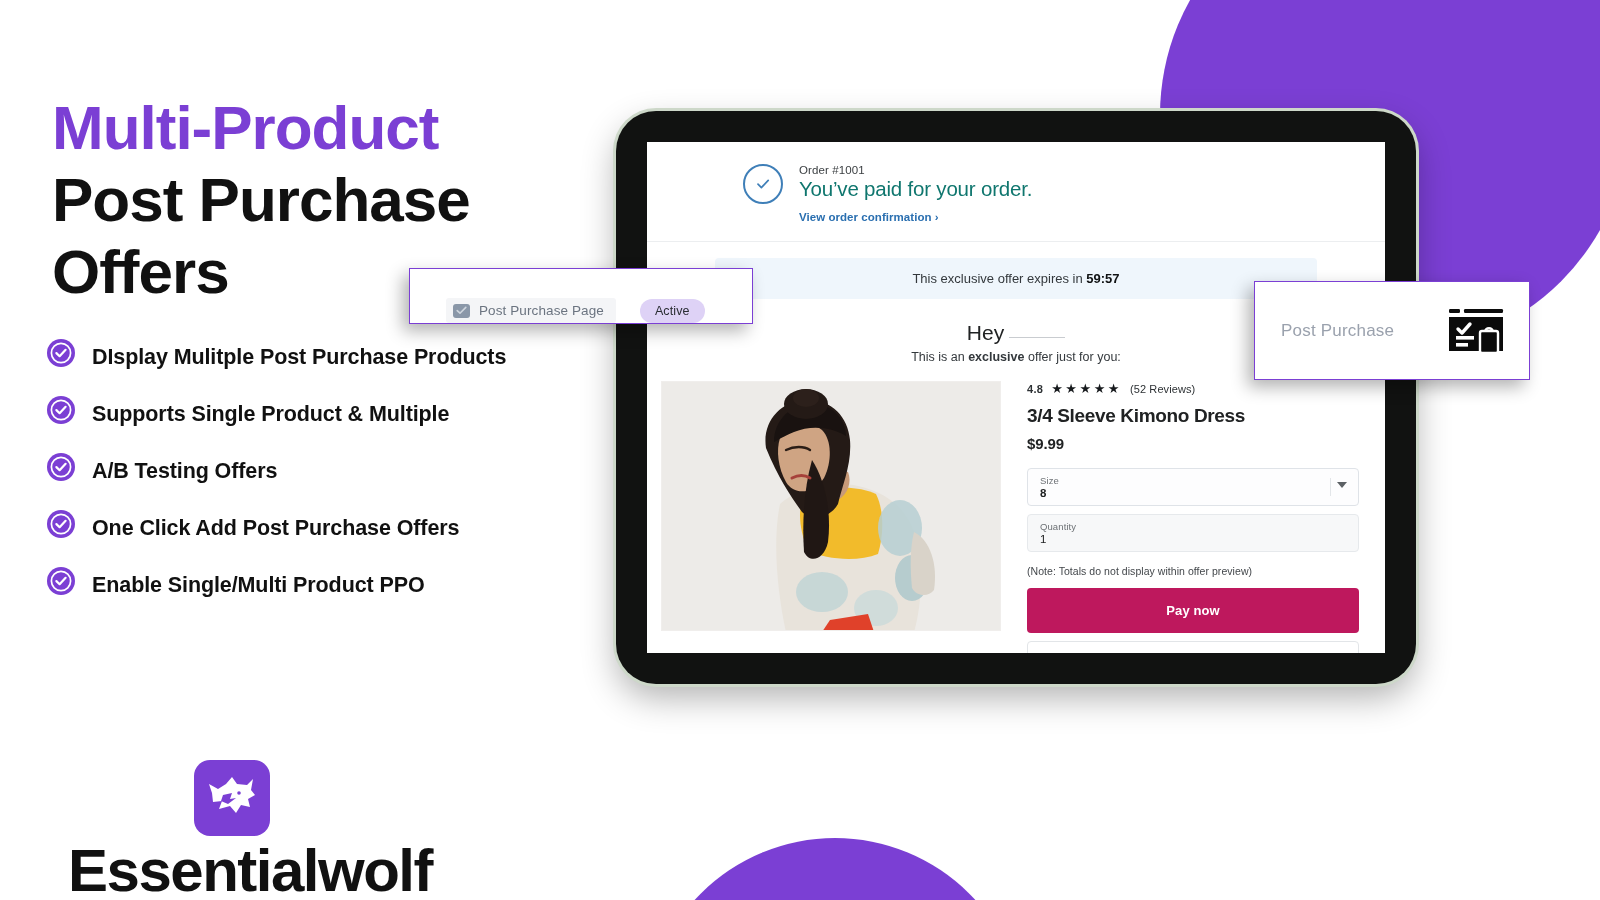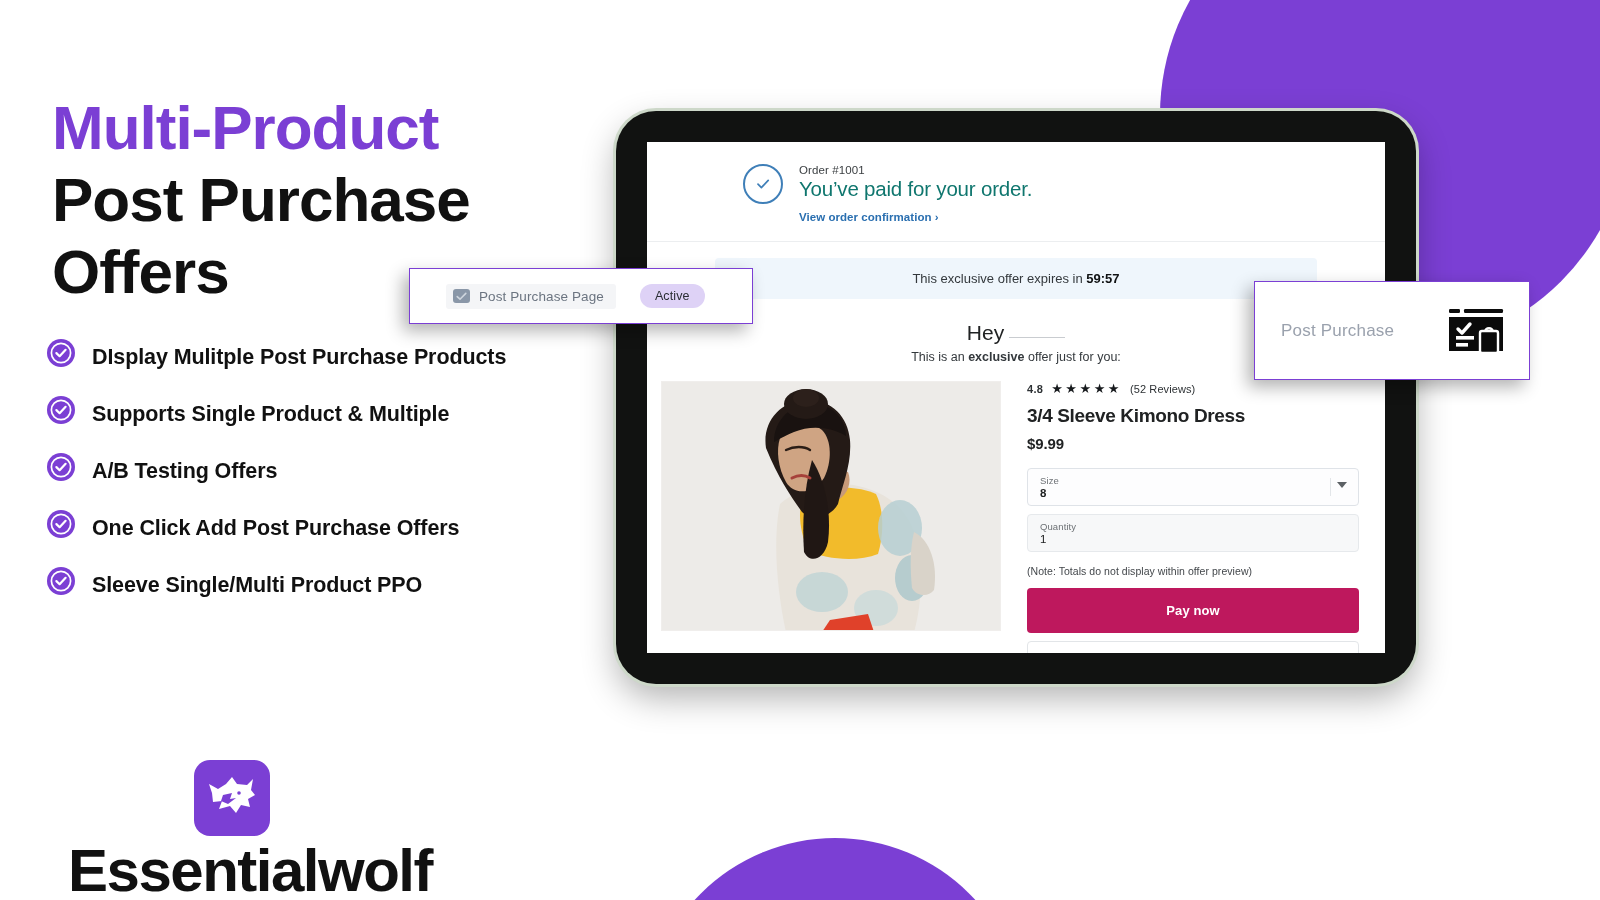--- a/index.html
+++ b/index.html
@@ -106,21 +106,21 @@
   .btn-decline {
     margin-top:8px; background:#fff; border:1px solid #e2e5e8; border-radius:4px;
     text-align:center; color:#1A6DA8; font-size:12px; font-weight:bold; padding:14px 0;
   }
 
   
   .float-card {
     position:absolute; background:#ffffff; border:1.6px solid #7B3FD4;
     box-shadow:-6px 7px 16px rgba(0,0,0,.30); display:flex; align-items:center;
   }
-  #card-left  { left:409px;  top:268px;  width:344px; height:56px; padding-left:36px; }
+  #card-left  { left:409px;  top:268px;  width:344px; height:56px; padding-left:36px;align-items:flex-end; }
   #card-right { left:1254px; top:281px;  width:276px; height:99px; padding:0 24px 0 26px; justify-content:space-between; }
 
   .pp-chip { display:flex; align-items:center; background:#f4f5f7; border-radius:3px; padding:5px 12px 5px 7px; }
   .pp-checkbox {
     width:17px; height:14px; border-radius:3px; background:#8a97a8;
     display:flex; align-items:center; justify-content:center; margin-right:9px; flex:0 0 17px;
   }
   .pp-chip-label { font-size:13.5px; color:#6b7480; letter-spacing:.1px; }
   .pp-badge {
     margin-left:24px; background:#ded2f6; color:#2a2d33; font-size:12.5px;
@@ -179,21 +179,21 @@
     </svg>
     <span class="feature-label">One Click Add Post Purchase Offers</span>
   </div>
 
   <div class="feature-row">
     <svg class="check-icon" viewBox="0 0 30 30">
       <circle cx="15" cy="15" r="14" fill="#7B3FD4"></circle>
       <circle cx="15" cy="15" r="9.6" fill="none" stroke="#ffffff" stroke-width="1.7"></circle>
       <path d="M10.4 15.1 L13.6 18.2 L19.6 11.8" fill="none" stroke="#ffffff" stroke-width="2.2" stroke-linecap="round" stroke-linejoin="round"></path>
     </svg>
-    <span class="feature-label">Sleeve Single/Multi Product PPO</span>
+    <span class="feature-label">Enable Single/Multi Product PPO</span>
   </div>
 
 </div>
 
 <div class="brand">
   <div class="brand-mark">
     <svg width="52" height="46" viewBox="0 0 52 46">
       <path d="M6 18 L3 9 L12 14 L20 9 L26 2 L31 9 L41 10 L47 4 L45 15 L49 20
                L42 24 L44 32 L35 30 L30 38 L24 31 L13 34 L16 26 L7 27 Z" fill="#ffffff"></path>
       <path d="M17 20 L26 18 L24 24 L30 23 L22 29 L15 26 Z" fill="#7B3FD4"></path>

